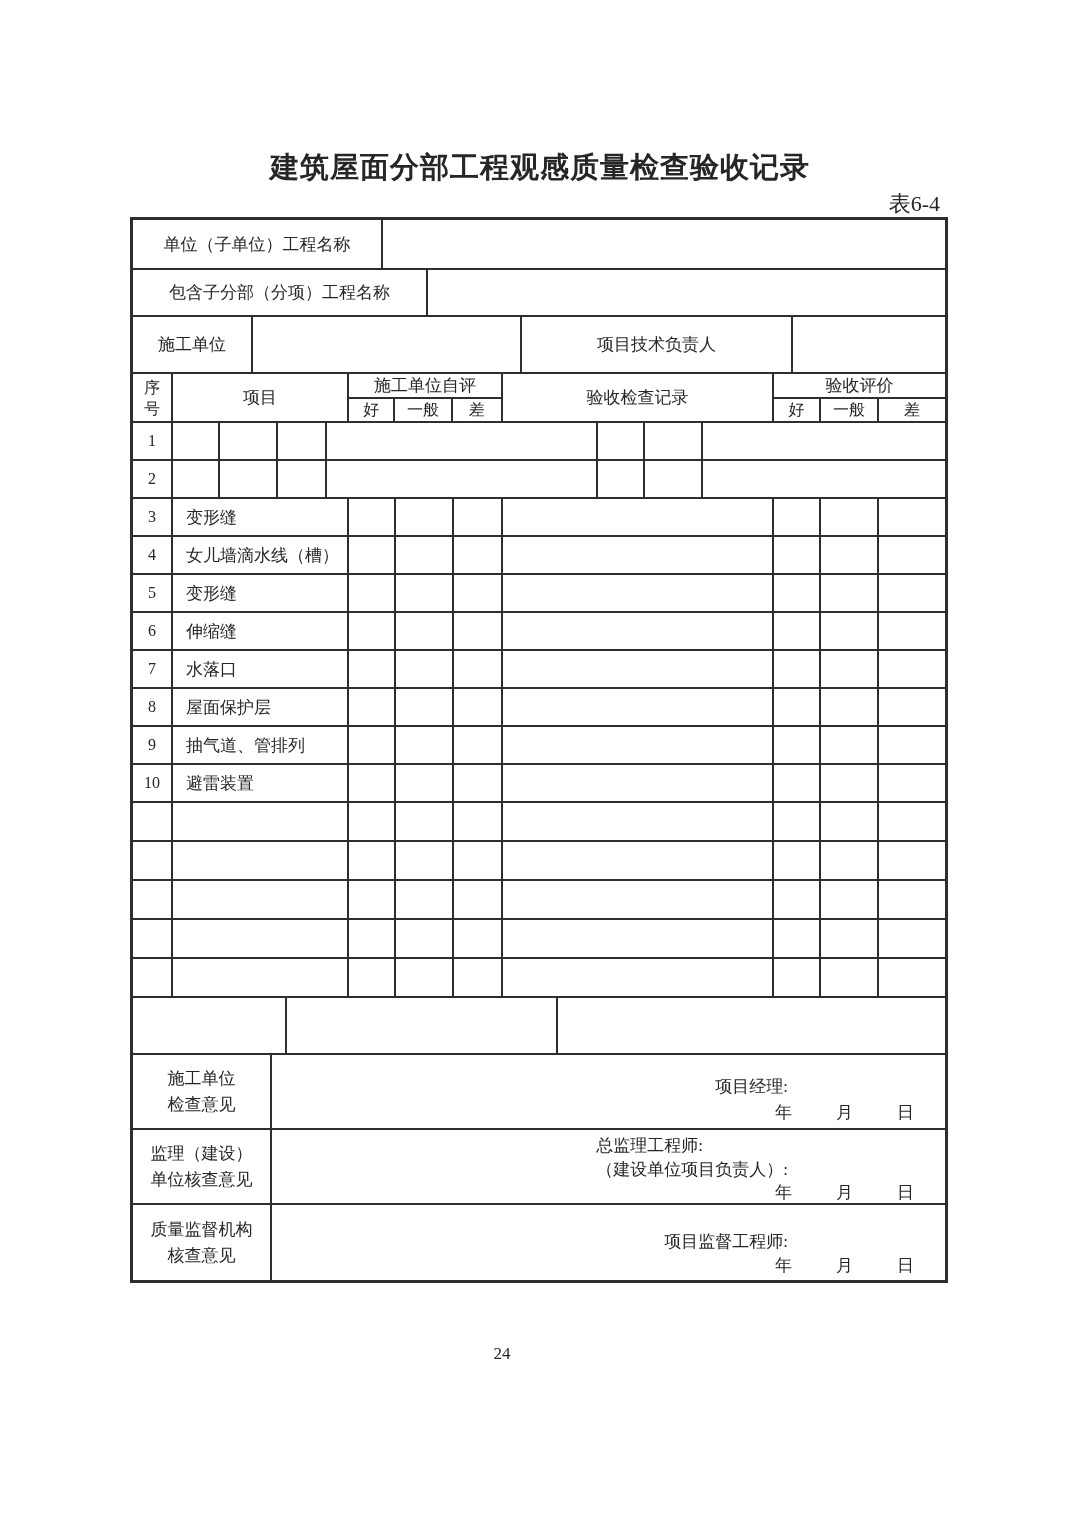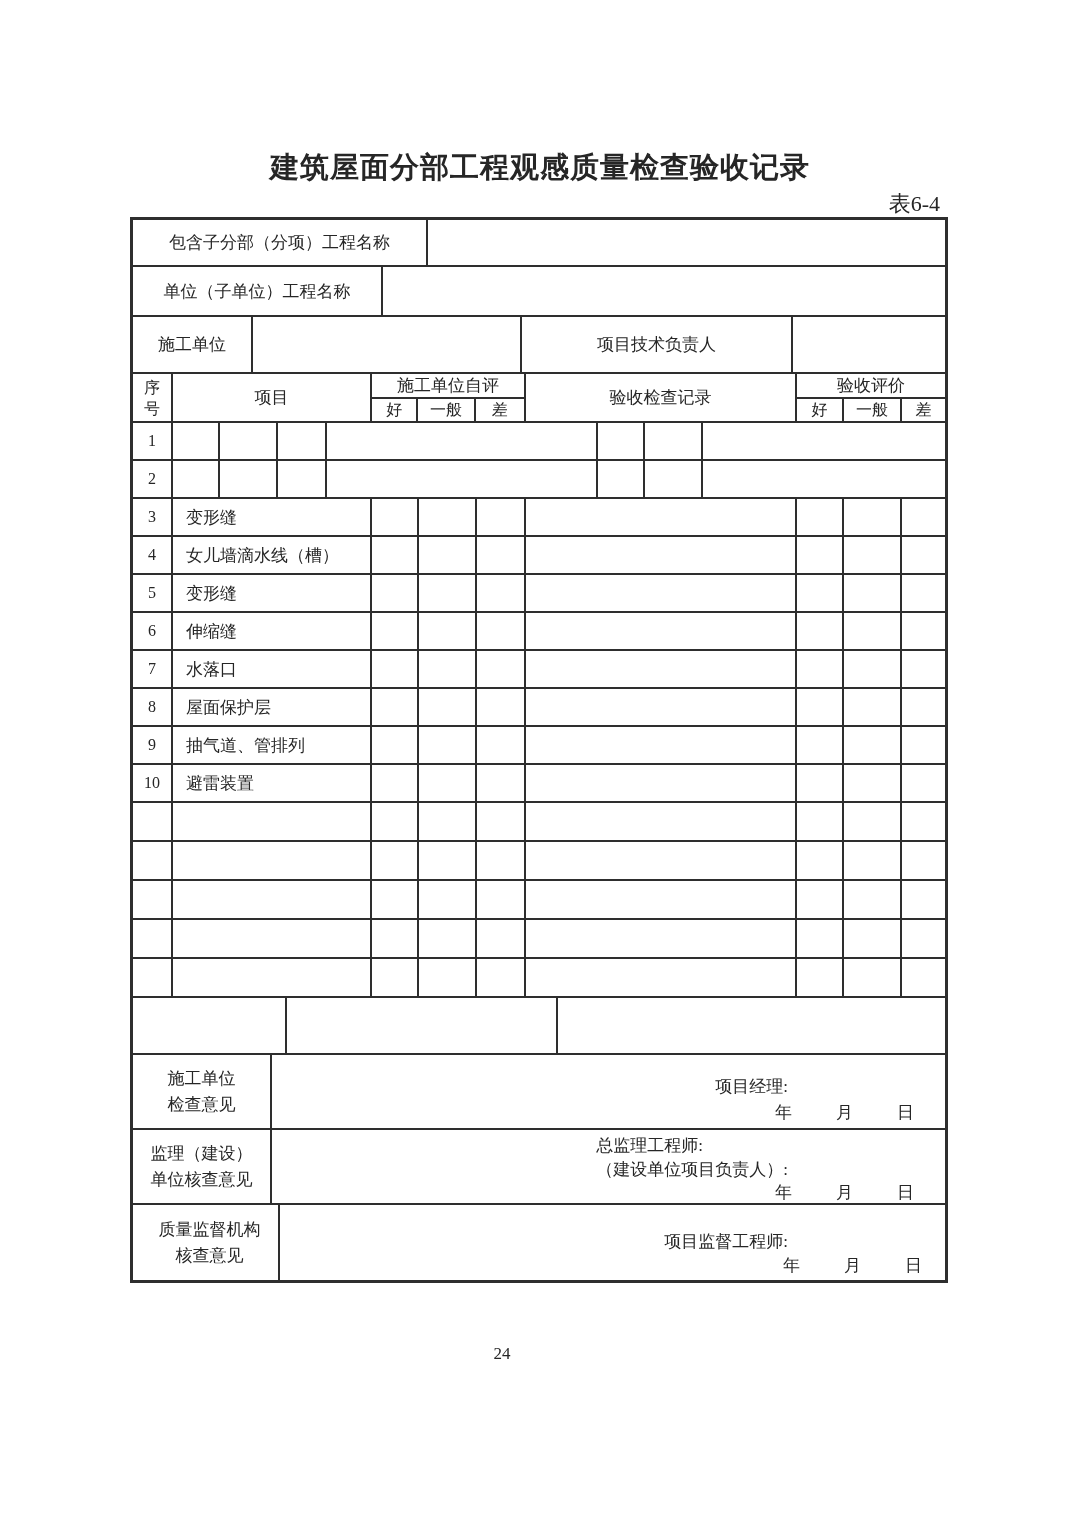--- a/index.html
+++ b/index.html
@@ -26,31 +26,31 @@
     font-size:22px;
   }
   .form-table{
     position:absolute;left:130px;top:217px;
     width:818px;height:1066px;
     border:3px solid var(--line);
     box-sizing:border-box;
     font-size:17px;
   }
   .tr{display:flex;border-bottom:2px solid var(--line);box-sizing:border-box;}
-  .tr:last-child{border-bottom:none;margin-left:8px;}
+  .tr:last-child{border-bottom:none;}
   .c{
     border-right:2px solid var(--line);
     box-sizing:border-box;
     display:flex;align-items:center;justify-content:center;
     overflow:hidden;
   }
   .c:last-child{border-right:none;}
   .flex1{flex:1;}
   .w40{width:40px}.w120{width:120px}.w139{width:139px}
-  .w154{width:154px}.w195{width:199px}.w235{width:235px}.w250{width:250px}
+  .w154{width:154px}.w195{width:176px}.w235{width:235px}.w250{width:250px}
   .w269{width:269px}.w271{width:271px}.w295{width:295px}
   .w47{width:47px}.w58{width:58px}.w49{width:49px}
   .h50{height:50px}.h47{height:47px}.h57{height:57px}.h49{height:49px}
   .h38{height:38px}.h39{height:39px}.h75{height:75px}
   .left{justify-content:flex-start;padding-left:13px;}
   .num{font-size:16px;}
   
   .grp{
     display:flex;flex-direction:column;
     border-right:2px solid var(--line);box-sizing:border-box;
@@ -81,27 +81,27 @@
   }
 </style>
 </head>
 <body>
 
 <div class="title">建筑屋面分部工程观感质量检查验收记录</div>
 <div class="table-label">表6-4</div>
 
 <div class="form-table">
 
+  <div class="tr h50">
+    <div class="c w250">单位（子单位）工程名称</div>
+    <div class="c flex1"></div>
+  </div>
+
   <div class="tr h47">
     <div class="c w295">包含子分部（分项）工程名称</div>
-    <div class="c flex1"></div>
-  </div>
-
-  <div class="tr h50">
-    <div class="c w250">单位（子单位）工程名称</div>
     <div class="c flex1"></div>
   </div>
 
   <div class="tr h57">
     <div class="c w120">施工单位</div>
     <div class="c w269"></div>
     <div class="c w271">项目技术负责人</div>
     <div class="c flex1"></div>
   </div>
 

